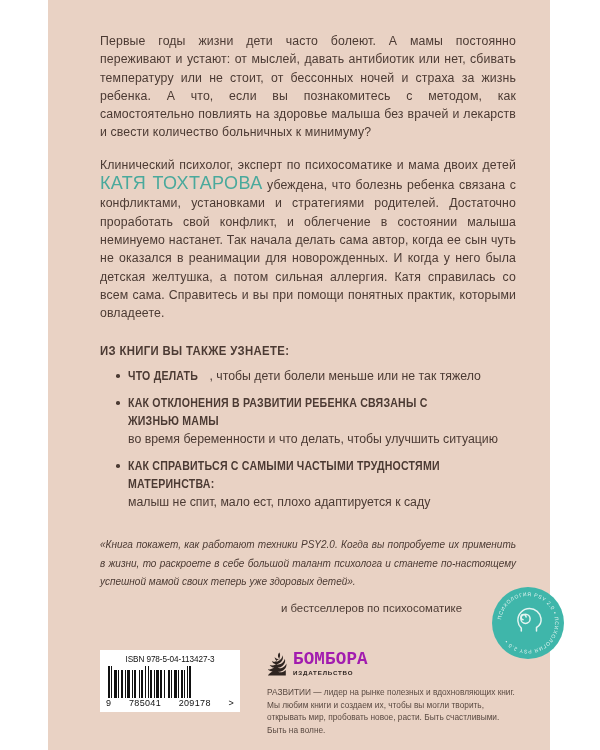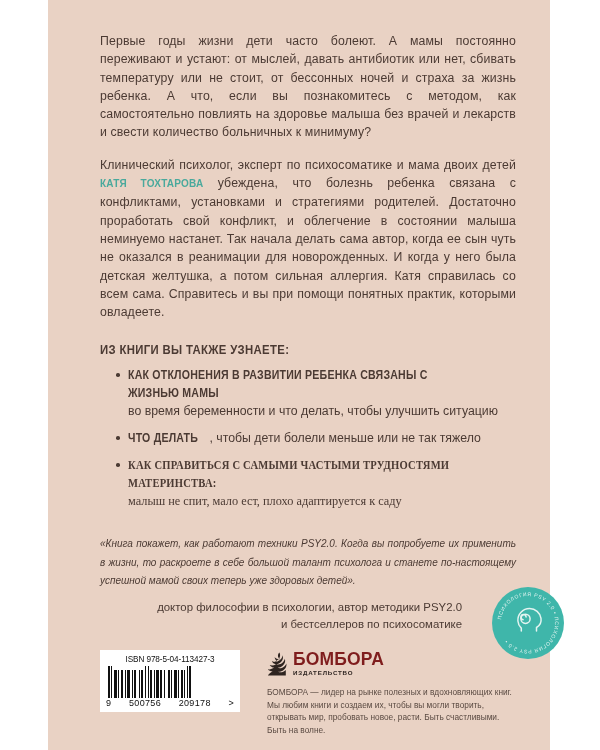--- a/index.html
+++ b/index.html
@@ -47,22 +47,22 @@
     line-height: 18.3px;
     text-align: justify;
     margin: 0 0 0 0;
     letter-spacing: 0.01em;
   }
   .para + .para {
     margin-top: 14px;
   }
   .author-name {
     color: #4aa99c;
-    font-weight: bold;
-    font-size: 10px;
+    font-weight: normal;
+    font-size: 18px;
     font-stretch: condensed;
     letter-spacing: 0.02em;
   }
 
   
   .list-head {
     color: #4b3a33;
     font-weight: bold;
     font-size: 12.6px;
     letter-spacing: 0.03em;
@@ -79,21 +79,21 @@
     padding: 0 0 0 16px;
   }
   ul.bullets li {
     position: relative;
     color: #4b3a33;
     font-size: 12.3px;
     line-height: 18px;
     margin-bottom: 9px;
     padding-left: 12px;
   }
-  ul.bullets li:last-child { margin-bottom: 8px; font-family: Liberation Serif, serif; }
+  ul.bullets li:last-child { margin-bottom: 8px; }
   ul.bullets li .dot {
     position: absolute;
     left: 0;
     top: 7px;
     width: 3.5px;
     height: 3.5px;
     border-radius: 50%;
     background: #4b3a33;
   }
   .lead {
@@ -213,23 +213,24 @@
     flex: none;
   }
   .pub-wordmark {
     display: flex;
     flex-direction: column;
     justify-content: center;
   }
   .pub-name {
     font-size: 17.5px;
     font-weight: bold;
-    color: #7f1d1d;
+    color: #a21caf;
     letter-spacing: 0.01em;
     line-height: 18px;
+    font-family: Liberation Mono, monospace;
   }
   .pub-sub {
     font-size: 6.2px;
     font-weight: bold;
     color: #2e2420;
     letter-spacing: 0.13em;
     line-height: 8px;
     margin-top: 1px;
   }
   .pub-desc {
@@ -249,34 +250,33 @@
     <div class="content">
 
       <p class="para">Первые годы жизни дети часто болеют. А мамы постоянно переживают и устают: от мыслей, давать антибиотик или нет, сбивать температуру или не стоит, от бессонных ночей и страха за жизнь ребенка. А что, если вы познакомитесь с методом, как самостоятельно повлиять на здоровье малыша без врачей и лекарств и свести количество больничных к минимуму?</p>
 
       <p class="para"><span>Клинический психолог, эксперт по психосоматике и мама двоих детей </span><span class="author-name">КАТЯ ТОХТАРОВА</span><span> убеждена, что болезнь ребенка связана с конфликтами, установками и стратегиями родителей. Достаточно проработать свой конфликт, и облегчение в состоянии малыша неминуемо настанет. Так начала делать сама автор, когда ее сын чуть не оказался в реанимации для новорожденных. И когда у него была детская желтушка, а потом сильная аллергия. Катя справилась со всем сама. Справитесь и вы при помощи понятных практик, которыми овладеете.</span></p>
 
       <div class="list-head">ИЗ КНИГИ ВЫ ТАКЖЕ УЗНАЕТЕ:</div>
 
       <ul class="bullets">
         <li>
-          <span class="dot"></span><span class="lead">КАК ОТКЛОНЕНИЯ В РАЗВИТИИ РЕБЕНКА СВЯЗАНЫ С ЖИЗНЬЮ МАМЫ</span><span> во время беременности и что делать, чтобы улучшить ситуацию</span>
+          <span class="dot"></span><span class="lead">ЧТО ДЕЛАТЬ</span><span>, чтобы дети болели меньше или не так тяжело</span>
         </li>
         <li>
-          <span class="dot"></span><span class="lead">ЧТО ДЕЛАТЬ</span><span>, чтобы дети болели меньше или не так тяжело</span>
+          <span class="dot"></span><span class="lead">КАК ОТКЛОНЕНИЯ В РАЗВИТИИ РЕБЕНКА СВЯЗАНЫ С ЖИЗНЬЮ МАМЫ</span><span> во время беременности и что делать, чтобы улучшить ситуацию</span>
         </li>
         <li>
           <span class="dot"></span><span class="lead">КАК СПРАВИТЬСЯ С САМЫМИ ЧАСТЫМИ ТРУДНОСТЯМИ МАТЕРИНСТВА:</span><span> малыш не спит, мало ест, плохо адаптируется к саду</span>
         </li>
       </ul>
 
       <div class="quote-block">
         <p class="quote">«Книга покажет, как работают техники PSY2.0. Когда вы попробуете их применить в жизни, то раскроете в себе большой талант психолога и станете по-настоящему успешной мамой своих теперь уже здоровых детей».</p>
         <div class="attribution">
-          <div>доктор философии в психологии, автор методики PSY2.0</div>
           <div>и бестселлеров по психосоматике</div>
         </div>
       </div>
 
     </div>
 
     <div class="psy-badge">
       <svg width="74" height="74" viewBox="0 0 74 74" xmlns="http://www.w3.org/2000/svg">
         <defs>
           <path id="ringpath" d="M 37,37 m -27,0 a 27,27 0 1,1 54,0 a 27,27 0 1,1 -54,0"></path>
@@ -345,37 +345,37 @@
           <i class="short" style="width:2px"></i>
             <i class="gap" style="width:1px"></i>
           <i class="short" style="width:1px"></i>
             <i class="gap" style="width:2px"></i>
           <i class="tall" style="width:1px"></i>
             <i class="gap" style="width:1px"></i>
           <i class="tall" style="width:2px"></i>
         </div>
         <div class="barcode-digits">
           <span>9</span>
-          <span>500756</span>
+          <span>785041</span>
           <span>209178</span>
           <span>&gt;</span>
         </div>
       </div>
 
       <div class="publisher">
         <div class="pub-logo-row">
           <svg class="pub-mark" viewBox="0 0 20 24" xmlns="http://www.w3.org/2000/svg">
             <g fill="#2e2420">
               <path d="M12.5,0.6 C13.6,3.2 13.2,5.4 11.6,7.1 C10.2,8.6 8.6,9.4 7.1,9.6 C9.3,10.1 11.5,9.4 13.4,7.6 C14.6,6.4 15.3,4.9 15.5,3.2 C16.4,5.6 16.0,7.9 14.2,9.8 C12.8,11.3 11.0,12.1 9.3,12.2 C11.6,12.9 14.0,12.2 16.0,10.2 C16.9,9.3 17.6,8.1 17.9,6.8 C18.6,9.4 17.9,11.7 15.9,13.6 C14.3,15.1 12.4,15.8 10.6,15.8 C13.0,16.7 15.6,16.0 17.8,13.9 C18.5,13.2 19.1,12.3 19.4,11.4 C19.8,13.9 18.9,16.0 16.9,17.7 C15.0,19.3 12.9,19.9 11.0,19.7 C13.6,20.9 16.4,20.2 18.8,17.9 L18.8,23.5 L0.9,23.5 C1.9,21.6 3.6,20.2 5.6,19.4 C3.4,19.4 1.9,18.7 0.9,17.3 C3.0,17.7 5.1,17.1 7.2,15.6 C5.1,15.5 3.6,14.6 2.7,13.0 C4.8,13.8 6.9,13.5 9.0,12.2 C6.9,11.8 5.5,10.7 4.9,8.9 C6.8,10.2 8.8,10.3 10.9,9.4 C8.9,8.6 7.8,7.2 7.6,5.3 C9.2,6.9 11.0,7.5 13.1,7.2 C11.3,6.0 10.6,4.4 11.1,2.4 C11.4,1.7 11.9,1.1 12.5,0.6 Z"></path>
             </g>
           </svg>
           <div class="pub-wordmark">
             <div class="pub-name">БОМБОРА</div>
             <div class="pub-sub">ИЗДАТЕЛЬСТВО</div>
           </div>
         </div>
-        <div class="pub-desc">БОМБОРА — лидер на рынке полезных и вдохновляющих книг. Мы любим книги и создаем их, чтобы вы могли творить, открывать мир, пробовать новое, расти. Быть счастливыми. Быть на волне.</div>
+        <div class="pub-desc">РАЗВИТИИ — лидер на рынке полезных и вдохновляющих книг. Мы любим книги и создаем их, чтобы вы могли творить, открывать мир, пробовать новое, расти. Быть счастливыми. Быть на волне.</div>
       </div>
 
     </div>
 
   </div>
 </div>
 
 </body></html>

